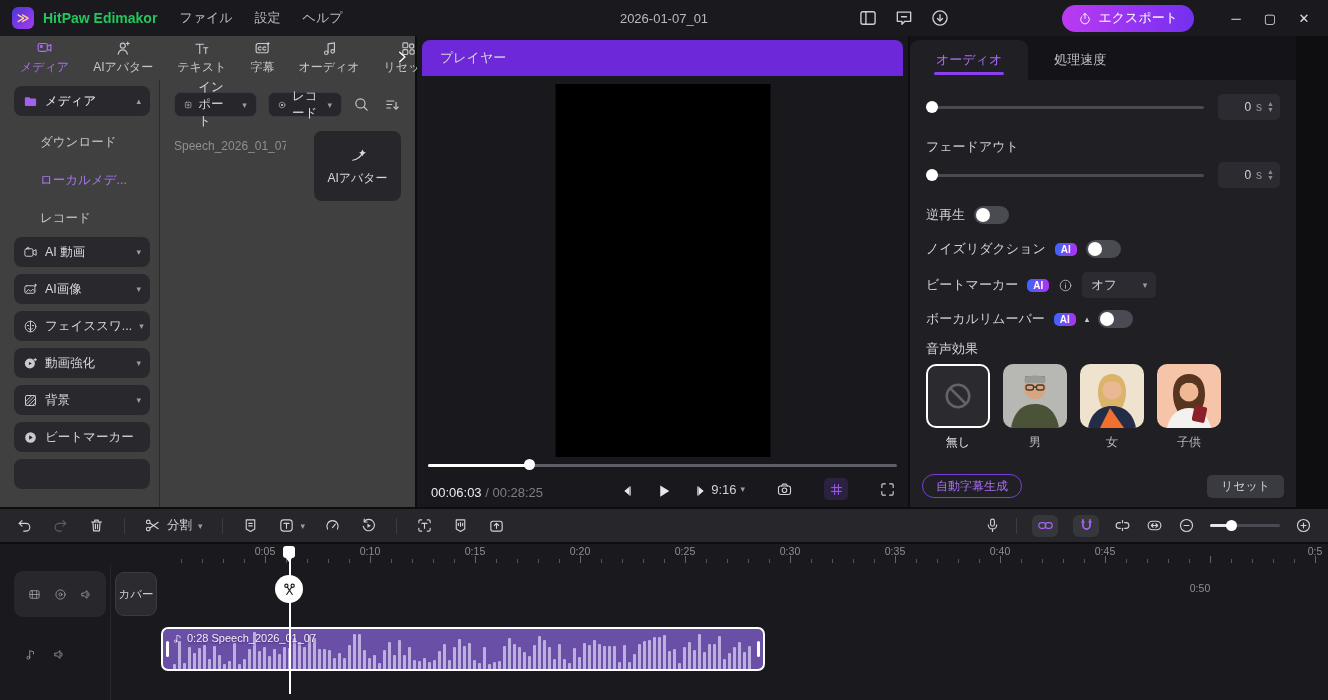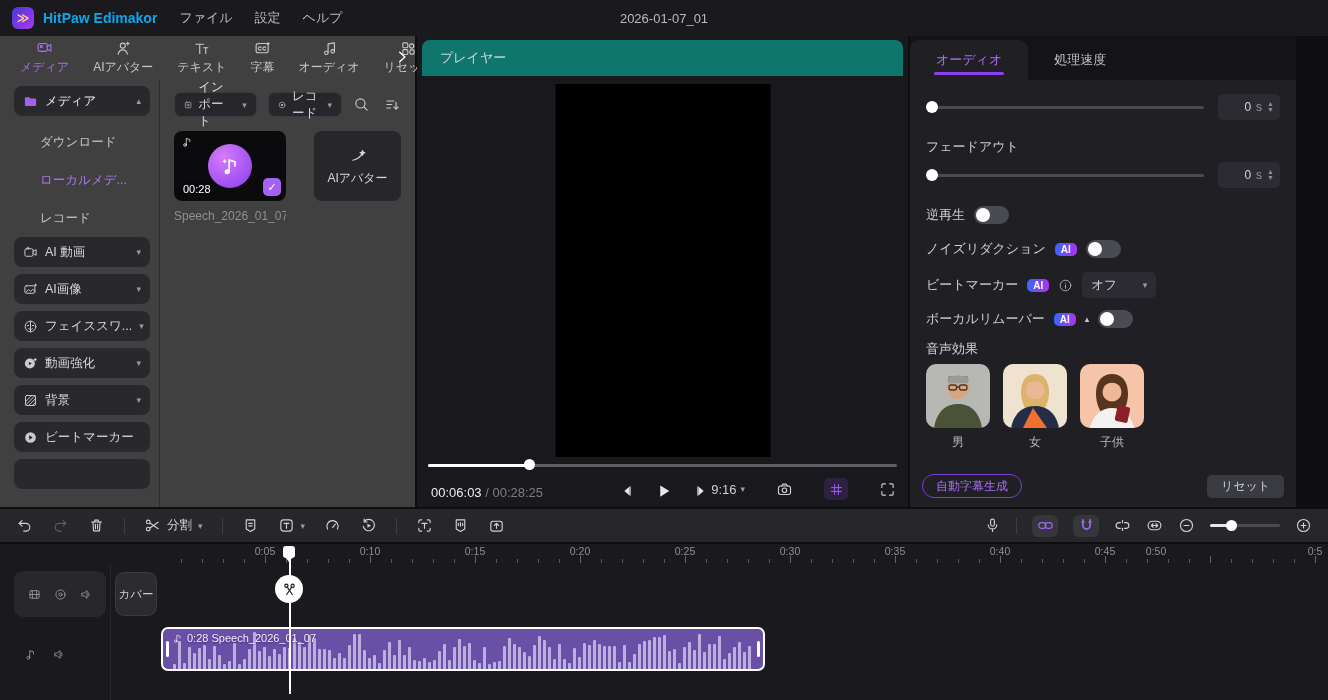--- a/index.html
+++ b/index.html
@@ -5,21 +5,21 @@
   * { margin:0; padding:0; box-sizing:border-box; }
   html,body { width:1328px; height:700px; overflow:hidden; background:#0e0e11;
     font-family:"Liberation Sans","DejaVu Sans",sans-serif; color:#d6d6da; }
   .ic { display:block; stroke:currentColor; fill:none; stroke-width:1.6; stroke-linecap:round; stroke-linejoin:round; }
 
   
   #titlebar { height:36px; background:#1a1a1e; display:flex; align-items:center; position:relative; }
   .logo { width:22px; height:22px; border-radius:6px; margin-left:12px;
     background:linear-gradient(135deg,#4b37d8,#a43bf0); display:flex; align-items:center; justify-content:center;
     color:#ffd27a; font-size:12px; font-weight:bold; }
-  .appname { margin-left:9px; font-weight:bold; font-size:14px; color:#0ea5e9; }
+  .appname { margin-left:9px; font-weight:bold; font-size:14px; color:#22c55e; }
   .menu { display:flex; gap:22px; margin-left:22px; font-size:13px; color:#b9b9bf; }
   .menu span { cursor:default; }
   .proj-title { position:absolute; left:50%; transform:translateX(-50%); font-size:13px; color:#b9b9bf; }
   .tb-right { margin-left:auto; display:flex; align-items:center; gap:16px; padding-right:12px; }
   .tb-icon { width:20px; height:20px; color:#cfcfd4; }
   .export-btn { display:flex; align-items:center; gap:6px; height:27px; padding:0 16px; margin-left:96px;
     border-radius:15px; background:linear-gradient(90deg,#bb3af2,#7430f0); color:#fff; font-size:13px; }
   .win-ctrls { display:flex; gap:10px; margin-left:14px; color:#e2e2e6; }
   .win-ctrls .wc { width:24px; height:24px; display:flex; align-items:center; justify-content:center; font-size:13px; }
 
@@ -62,21 +62,21 @@
   .thumb .bigcircle { position:absolute; left:50%; top:50%; transform:translate(-50%,-50%); width:44px; height:44px; border-radius:50%;
     background:radial-gradient(circle at 35% 30%,#d47cf8,#8a3bf0); display:flex; align-items:center; justify-content:center; color:#fff; }
   .thumb .bigcircle .ic { width:20px; height:20px; }
   .thumb .dur { position:absolute; left:5px; bottom:5px; background:rgba(10,10,12,.75); border-radius:4px; padding:1px 4px; font-size:11px; color:#fff; }
   .thumb .check { position:absolute; right:5px; bottom:5px; width:18px; height:18px; border-radius:5px; background:#a561f2; display:flex; align-items:center; justify-content:center; color:#fff; font-size:11px; }
   .ai-tile { width:112px; height:70px; background:#26262b; border-radius:8px; display:flex; flex-direction:column; align-items:center; justify-content:center; gap:6px; font-size:12px; color:#d8d8dc; }
   .ai-tile .ic { width:18px; height:18px; }
   .clip-name { margin-top:8px; font-size:12px; color:#8f8f95; width:112px; white-space:nowrap; overflow:hidden; }
 
   
-  .player-header { margin:4px 5px 0 5px; height:36px; background:#0f766e; border-radius:8px 8px 0 0; display:flex; align-items:center; padding-left:18px; font-size:13px; color:#d5d5da; }
+  .player-header { margin:4px 5px 0 5px; height:36px; background:#6d28d9; border-radius:8px 8px 0 0; display:flex; align-items:center; padding-left:18px; font-size:13px; color:#d5d5da; }
   .video-area { position:absolute; left:50%; transform:translateX(-50%); top:48px; width:215px; bottom:50px; background:#000; }
   .progress-row { position:absolute; left:11px; right:11px; bottom:36px; height:12px; }
   .progress-track { position:absolute; left:0; right:0; top:5px; height:2.5px; background:#5e5e66; border-radius:2px; }
   .progress-fill { position:absolute; left:0; top:5px; height:2.5px; width:21.5%; background:#fff; border-radius:2px; }
   .progress-knob { position:absolute; top:0; left:21.5%; width:11px; height:11px; margin-left:-5px; border-radius:50%; background:#fff; }
   .controls-row { position:absolute; left:14px; right:12px; bottom:7px; height:22px; display:flex; align-items:flex-end; }
   .time-disp { font-size:13px; color:#7e7e85; }
   .time-disp b { color:#ececf0; font-weight:normal; }
   .transport { position:absolute; left:50%; transform:translateX(-50%); display:flex; align-items:center; gap:20px; color:#e8e8ec; }
   .transport .ic { width:16px; height:16px; }
@@ -438,20 +438,42 @@
 
 <div id="titlebar">
   <div class="logo">≫</div>
   <div class="appname">HitPaw Edimakor</div>
   <div class="menu">
     <span>ファイル</span>
     <span>設定</span>
     <span>ヘルプ</span>
   </div>
   <div class="proj-title">2026-01-07_01</div>
+  <div class="tb-right">
+    <svg class="ic tb-icon">
+        <use href="#i-layout"></use>
+      </svg>
+    <svg class="ic tb-icon">
+        <use href="#i-feedback"></use>
+      </svg>
+    <svg class="ic tb-icon">
+        <use href="#i-download"></use>
+      </svg>
+    <div class="export-btn">
+      <svg class="ic" style="width:14px;height:14px">
+          <use href="#i-share-up"></use>
+        </svg>
+      <span>エクスポート</span>
+    </div>
+    <div class="win-ctrls">
+      <span class="wc">─</span>
+      <span class="wc">▢</span>
+      <span class="wc">✕</span>
+    </div>
+  </div>
 </div>
 
 <div id="main">
 
   <div id="left-panel">
     <div class="tabbar">
       <div class="mtab active">
         <svg class="ic">
             <use href="#i-media"></use>
           </svg>
@@ -569,32 +591,20 @@
           <svg class="ic">
               <use href="#i-search"></use>
             </svg>
           <svg class="ic">
               <use href="#i-sort"></use>
             </svg>
         </div>
       </div>
       <div class="lib-grid">
         <div>
-          <div class="thumb">
-            <svg class="ic notetl">
-                <use href="#i-note1"></use>
-              </svg>
-            <div class="bigcircle">
-              <svg class="ic">
-                  <use href="#i-notespark"></use>
-                </svg>
-              </div>
-            <div class="dur">00:28</div>
-            <div class="check">✓</div>
-          </div>
           <div class="clip-name">Speech_2026_01_07</div>
         </div>
         <div class="ai-tile">
           <svg class="ic">
               <use href="#i-magicpen"></use>
             </svg>
           <span>AIアバター</span>
         </div>
       </div>
     </div>
@@ -697,20 +707,30 @@
           </div>
       </div>
       <div class="trow mt12">
         <span class="lbl">ボーカルリムーバー</span>
         <span class="ai-badge">AI</span>
         <span class="collapse-caret">▴</span>
         <div class="toggle"></div>
       </div>
       <div class="lbl mt12">音声効果</div>
       <div class="voices mt6">
+        <div class="voice selected">
+          <div class="vimg">
+              <div class="none-glyph">
+            <svg class="ic">
+                  <use href="#i-prohibit"></use>
+                </svg>
+              </div>
+            </div>
+          <span>無し</span>
+          </div>
         <div class="voice">
           <div class="vimg">
             <svg viewBox="0 0 64 64" width="64" height="64">
                 <rect width="64" height="64" fill="#b7b7b4"></rect>
                 <path d="M22 12h20v8H22z" fill="#8e8e8a"></path>
                 <circle cx="32" cy="24" r="11" fill="#d9a57e"></circle>
                 <path d="M21 16c2-6 20-6 22 0l-2 3H23z" fill="#9a9a96"></path>
                 <rect x="23" y="21" width="7.5" height="5" rx="2" fill="none" stroke="#3a3a38" stroke-width="1.3"></rect>
                 <rect x="33.5" y="21" width="7.5" height="5" rx="2" fill="none" stroke="#3a3a38" stroke-width="1.3"></rect>
                 <line x1="30.5" y1="23" x2="33.5" y2="23" stroke="#3a3a38" stroke-width="1.3"></line>
@@ -888,21 +908,21 @@
       <div class="tick major" style="left: 1315px;"></div>
       <div class="rlabel" style="left: 265px;">0:05</div>
       <div class="rlabel" style="left: 370px;">0:10</div>
       <div class="rlabel" style="left: 475px;">0:15</div>
       <div class="rlabel" style="left: 580px;">0:20</div>
       <div class="rlabel" style="left: 685px;">0:25</div>
       <div class="rlabel" style="left: 790px;">0:30</div>
       <div class="rlabel" style="left: 895px;">0:35</div>
       <div class="rlabel" style="left: 1000px;">0:40</div>
       <div class="rlabel" style="left: 1105px;">0:45</div>
-      <div class="rlabel" style="left: 1156px;">0:50</div>
+      <div class="rlabel" style="left: 1200px; margin-top: 37px;">0:50</div>
       <div class="rlabel" style="left: 1315px;">0:5</div>
     </div>
   <div class="hdr-divider"></div>
 
   <div class="track-hdr1">
     <svg class="ic">
         <use href="#i-film"></use>
       </svg>
     <svg class="ic">
         <use href="#i-eye"></use>

